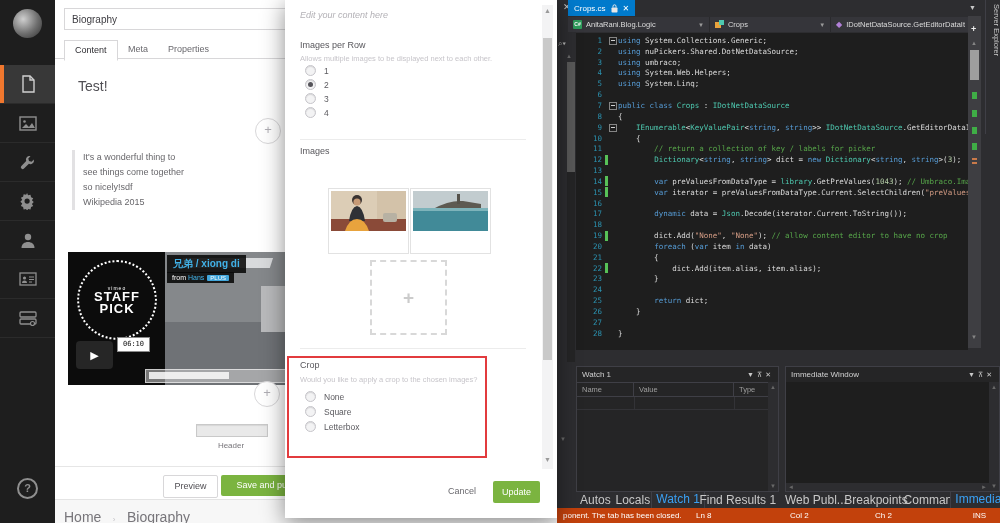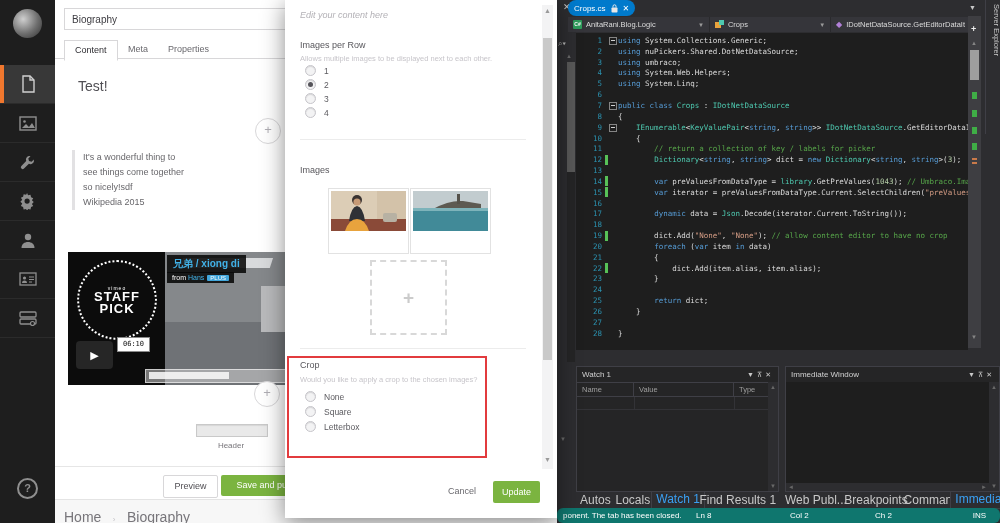--- a/index.html
+++ b/index.html
@@ -88,21 +88,21 @@
   .vs{position:absolute;left:557px;top:0;width:443px;height:523px;background:#2d2d30;
       font-family:"Liberation Sans",sans-serif;}
   .vs-sliver{position:absolute;left:0;top:0;width:19px;bottom:15px;background:#2d2d30;}
   .vs-sliver .hx{position:absolute;left:6px;top:2px;color:#c8c8c8;font-size:9px;}
   .vs-sliver .sdd{position:absolute;left:1px;top:39px;color:#b8b8b8;font-size:8px;}
   .vs-sliver .ua{position:absolute;left:9px;top:53px;color:#6a6a6a;font-size:6px;}
   .vs-sliver .trk{position:absolute;left:10px;top:62px;width:8px;height:300px;background:#252526;}
   .vs-sliver .thm{position:absolute;left:10px;top:62px;width:8px;height:110px;background:#595959;}
   .vs-sliver .da{position:absolute;left:3px;top:436px;color:#6a6a6a;font-size:6px;}
   .vs-tab{position:absolute;left:11px;top:0;height:16px;background:#007acc;color:#fff;font-size:8px;
-      display:flex;align-items:center;padding:0 6px;gap:5px;border-radius:8px;}
+      display:flex;align-items:center;padding:0 6px;gap:5px;}
   .vs-tab-caret{position:absolute;right:24px;top:4px;color:#c8c8c8;font-size:7px;}
   .vs-nav{position:absolute;left:11px;top:16px;height:17px;right:19px;background:#2d2d30;display:flex;}
   .vs-dd{height:15px;margin-top:1px;background:#35353a;border-right:1px solid #2a2a2d;color:#dcdcdc;
       font-size:7.5px;display:flex;align-items:center;padding:0 5px;gap:4px;}
   .vs-dd .car{color:#9a9a9a;font-size:6px;margin-left:auto;}
   .csicon{width:9px;height:9px;background:#2e9b5b;color:#fff;font-size:5px;line-height:9px;text-align:center;
       font-weight:bold;flex:none;border-radius:1px;}
   .clsicon{width:9px;height:9px;flex:none;position:relative;}
   .clsicon::before{content:"";position:absolute;left:0;top:2px;width:6px;height:6px;background:#e8a33d;}
   .clsicon::after{content:"";position:absolute;left:4px;top:0;width:5px;height:5px;background:#4ec9b0;}
@@ -549,21 +549,21 @@
         <span class="dtab" style="left: 138.4px;">Find Results 1</span>
       </div>
     <div id="output-tabs">
         <span class="dtab" style="left: 224px;">Web Publ...</span>
         <span class="dtab" style="left: 283.3px;">Breakpoints</span>
         <span class="dtab" style="left: 342.6px;">Comman...</span>
         <span class="dtab active" style="left: 393.3px;">Immediat...</span>
       </div>
   </div>
 
-  <div class="vs-status" id="vs-status" style="background: #0f766e; border-radius: 6px;">
+  <div class="vs-status" id="vs-status" style="background: #c2410c;">
     <span style="left:6px">ponent.  The tab has been closed.</span>
     <span style="left:139px">Ln 8</span>
     <span style="left:233px">Col 2</span>
     <span style="left:318px">Ch 2</span>
     <span style="right:14px">INS</span>
   </div>
 </div>
 
 <div class="dlg">
   <div class="dlg-head">Edit your content here</div>
@@ -581,21 +581,21 @@
   <div class="radio-row" style="top:92px">
     <span class="radio"></span>
       <span class="radio-label">3</span>
   </div>
   <div class="radio-row" style="top:106px">
     <span class="radio"></span>
       <span class="radio-label">4</span>
   </div>
 
   <div class="dlg-div" style="top:139px"></div>
-  <div class="sec-label" style="top:165px">Images</div>
+  <div class="sec-label" style="top:146px">Images</div>
 
   <div class="thumb-card" style="left:43px">
     <svg viewBox="0 0 75 40" preserveAspectRatio="none">
       <rect width="75" height="40" fill="#dccdb6"></rect>
       <rect x="46" y="0" width="29" height="40" fill="#d3c2a9"></rect>
       <rect y="28" width="75" height="12" fill="#8a4a38"></rect>
       <rect x="52" y="22" width="14" height="9" rx="2" fill="#b7b1a3"></rect>
       <circle cx="26" cy="9" r="5" fill="#3a3331"></circle>
         <circle cx="26" cy="11" r="3.6" fill="#c69a76"></circle>
       <path d="M18 30 q2-14 8-15 q6 1 8 15z" fill="#2f3136"></path>

